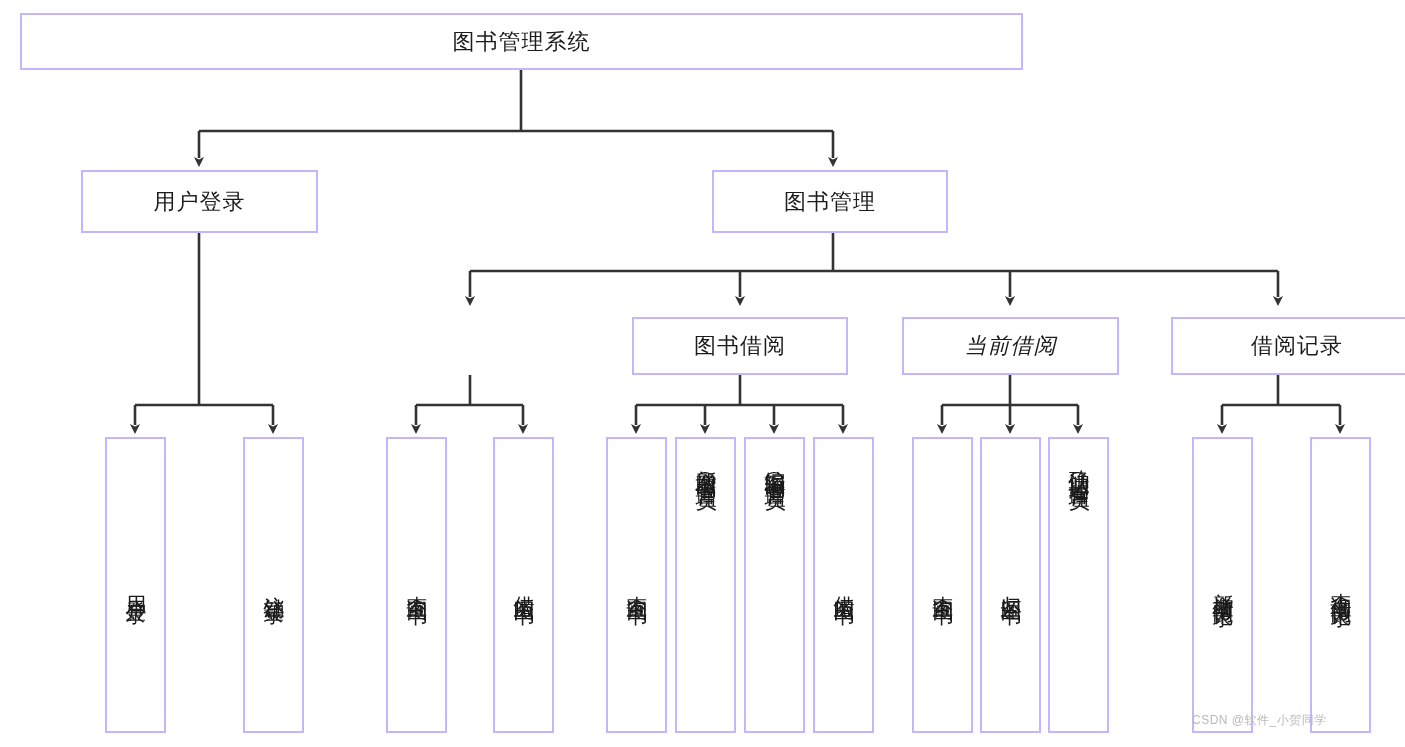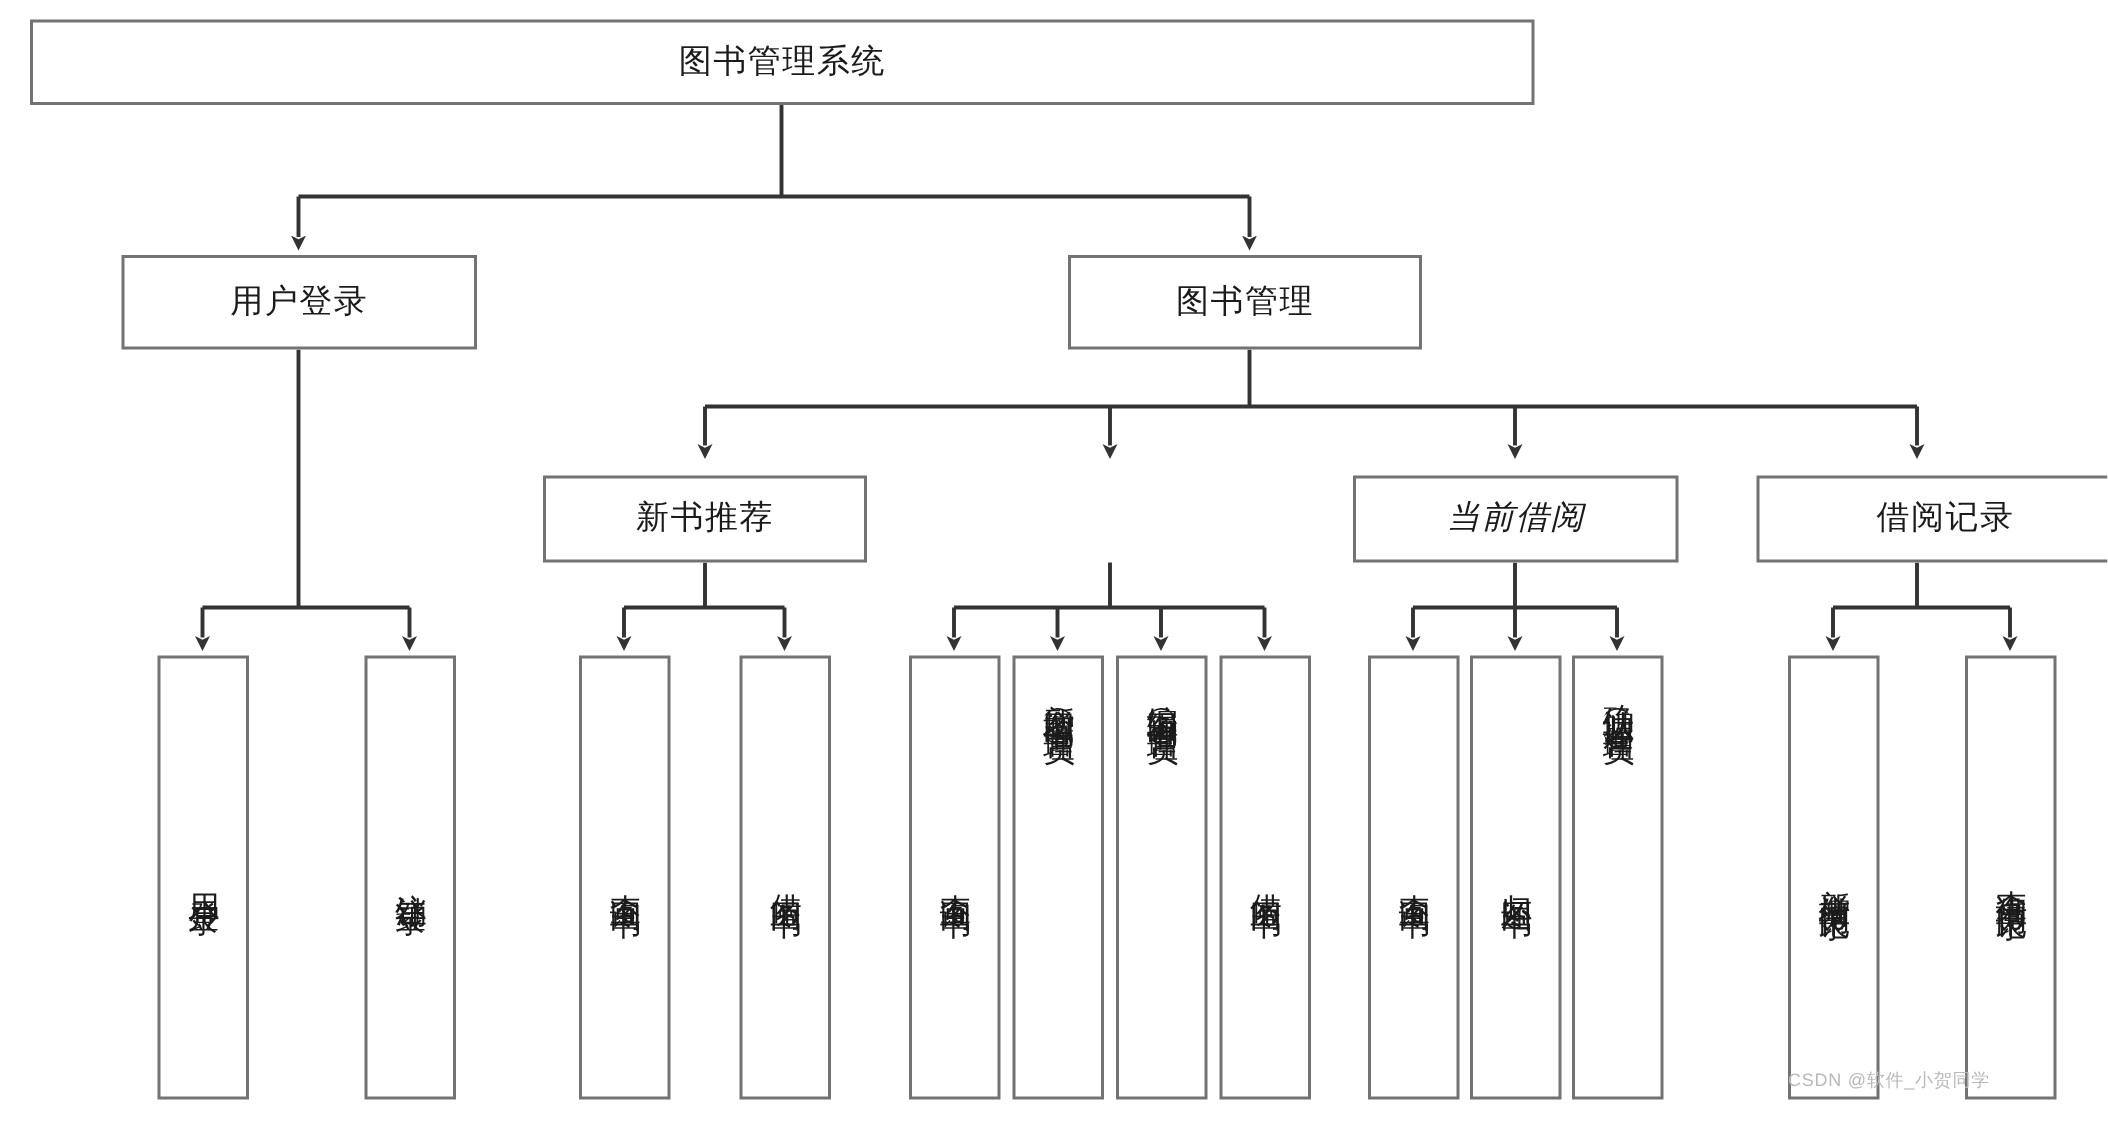--- a/index.html
+++ b/index.html
@@ -22,21 +22,21 @@
     position: absolute;
     left: 0;
     top: 0;
     width: 1405px;
     height: 747px;
   }
   .node {
     position: absolute;
     box-sizing: border-box;
     background: #ffffff;
-    border: 2px solid #737373;
+    border: 2px solid #c4b5fd;
     display: flex;
     align-items: center;
     justify-content: center;
     z-index: 2;
   }
   .node-label {
     color: #1b1b1b;
     font-size: 22px;
     line-height: 1.18;
     letter-spacing: 1px;
@@ -135,24 +135,24 @@
   </div>
 
   <div class="node" style="left:81px; top:170px; width:237px; height:63px;">
     <span class="node-label">用户登录</span>
   </div>
 
   <div class="node" style="left:712px; top:170px; width:236px; height:63px;">
     <span class="node-label">图书管理</span>
   </div>
 
-  <div class="node" style="left:362px; top:317px; width:216px; height:58px;">
-    <span class="node-label">新书推荐</span>
-  </div>
-
+
+  <div class="node" style="left:632px; top:317px; width:216px; height:58px;">
+    <span class="node-label">图书借阅</span>
+  </div>
 
   <div class="node" style="left:902px; top:317px; width:217px; height:58px;font-style:italic;">
     <span class="node-label">当前借阅</span>
   </div>
 
   <div class="node" style="left:1171px; top:317px; width:252px; height:58px;">
     <span class="node-label">借阅记录</span>
   </div>
 
   <div class="node leaf centered" style="left:105px; top:437px; width:61px; height:296px;">

